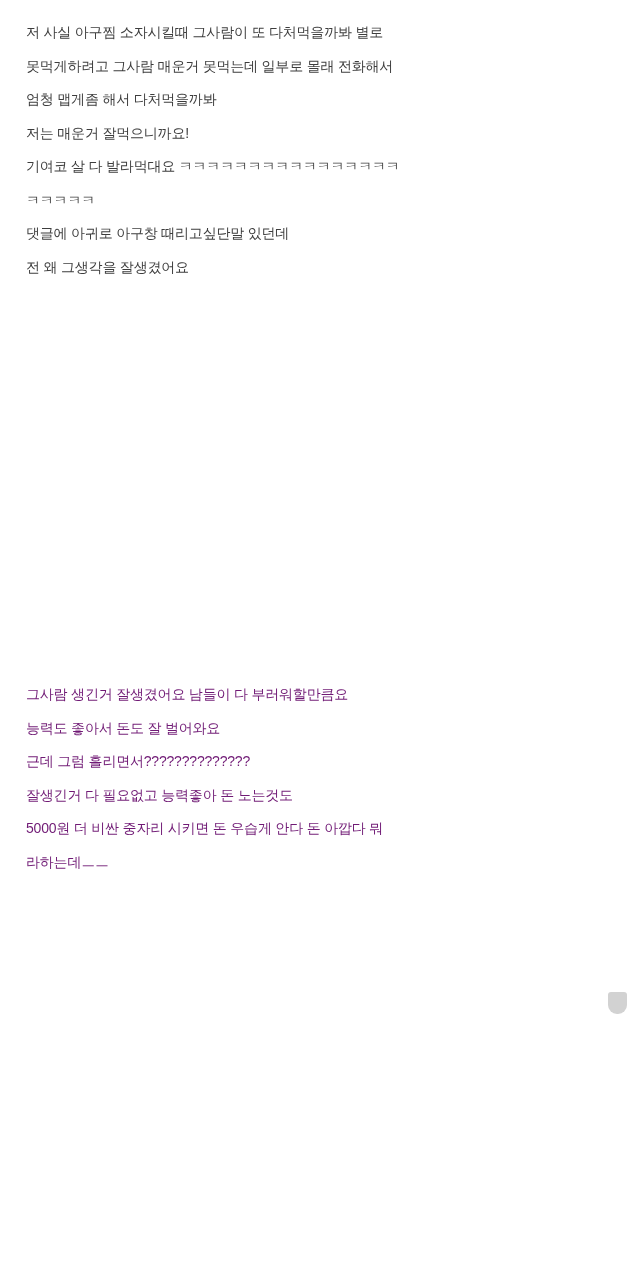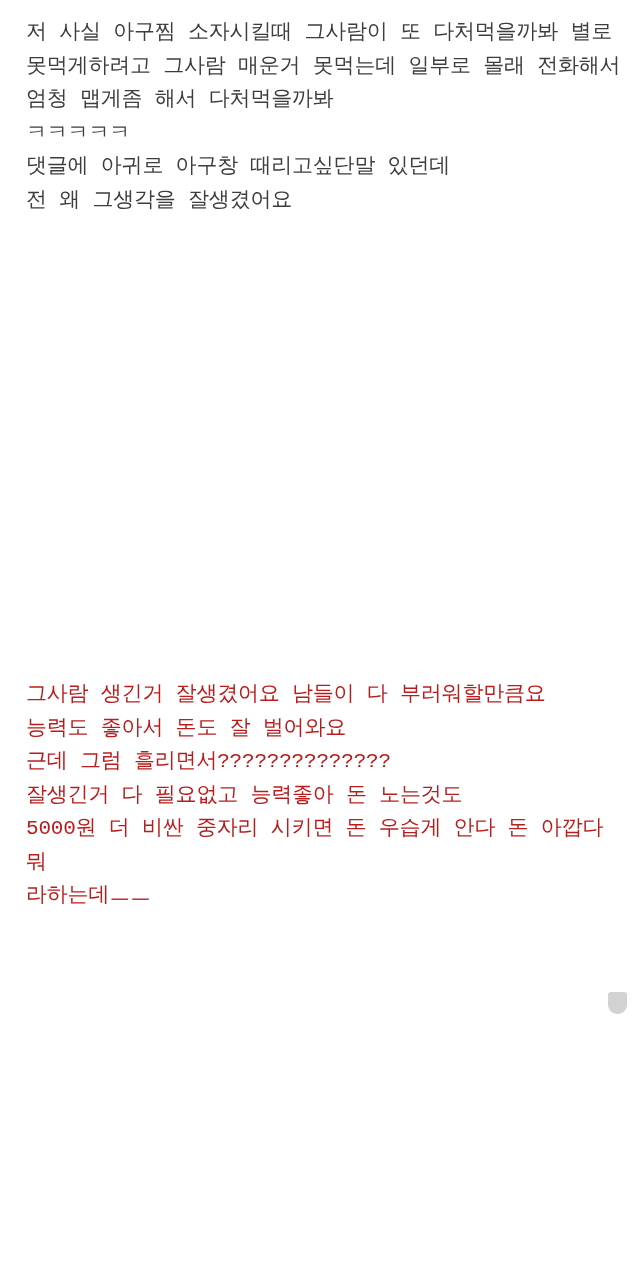--- a/index.html
+++ b/index.html
@@ -22,50 +22,51 @@
     background: #ffffff;
   }
   .block {
     position: absolute;
     left: 26px;
     right: 18px;
   }
   .block-one { top: 16px; }
   .block-two { top: 678px; }
   .line {
-    font-size: 21px;
+    font-size: 14px;
     line-height: 33.5px;
     letter-spacing: -0.2px;
     color: #3d3d3d;
     white-space: pre-wrap;
     word-break: keep-all;
-    font-family: Liberation Mono, monospace;
   }
   .block-two .line {
-    color: #b91c1c;
+    color: #701a75;
   }
   .scroll-thumb {
     position: absolute;
     right: 13px;
     top: 992px;
     width: 19px;
     height: 22px;
     background: #d2d2d2;
     border-radius: 3px 3px 9px 9px;
   }
 </style>
 </head>
 <body>
 
 <div class="page">
 
   <div class="block block-one">
     <div class="line">저 사실 아구찜 소자시킬때 그사람이 또 다처먹을까봐 별로</div>
     <div class="line">못먹게하려고 그사람 매운거 못먹는데 일부로 몰래 전화해서</div>
     <div class="line">엄청 맵게좀 해서 다처먹을까봐</div>
+    <div class="line">저는 매운거 잘먹으니까요!</div>
+    <div class="line">기여코 살 다 발라먹대요 ㅋㅋㅋㅋㅋㅋㅋㅋㅋㅋㅋㅋㅋㅋㅋㅋ</div>
     <div class="line">ㅋㅋㅋㅋㅋ</div>
     <div class="line">댓글에 아귀로 아구창 때리고싶단말 있던데</div>
     <div class="line">전 왜 그생각을 잘생겼어요</div>
   </div>
 
   <div class="block block-two">
     <div class="line">그사람 생긴거 잘생겼어요 남들이 다 부러워할만큼요</div>
     <div class="line">능력도 좋아서 돈도 잘 벌어와요</div>
     <div class="line">근데 그럼 흘리면서??????????????</div>
     <div class="line">잘생긴거 다 필요없고 능력좋아 돈 노는것도</div>

